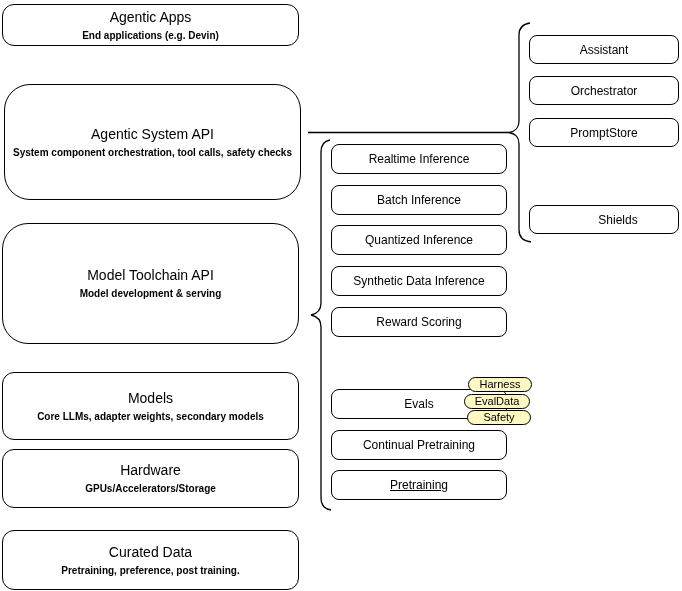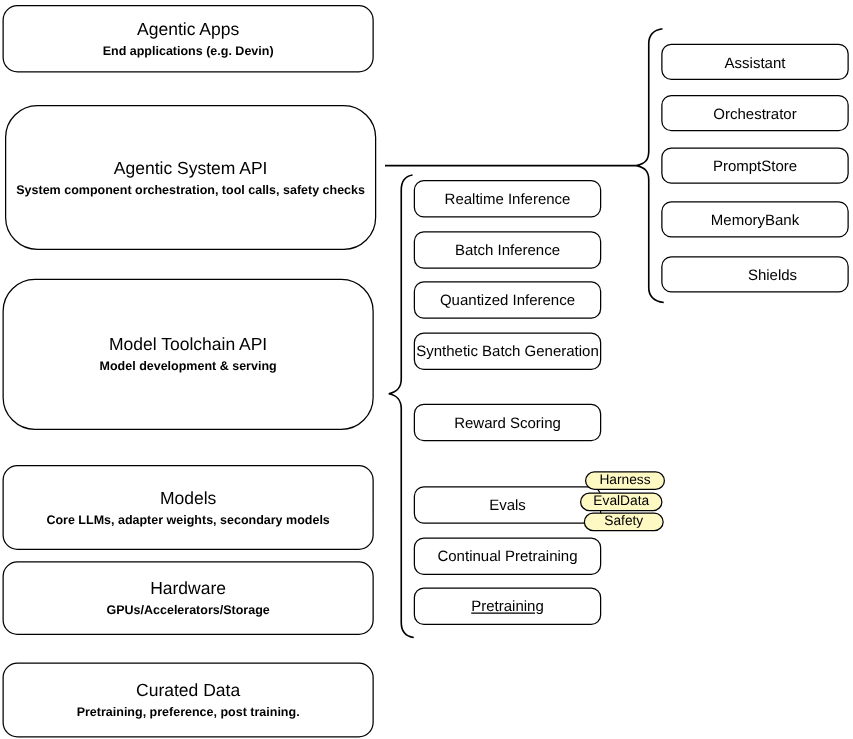--- a/index.html
+++ b/index.html
@@ -29,21 +29,21 @@
     align-items: center;
     justify-content: center;
     text-align: center;
     z-index: 1;
   }
   .stack-box .title { font-size: 14px; line-height: 17px; white-space: nowrap; }
   .stack-box .subtitle { font-size: 10px; line-height: 12px; margin-top: 4px; white-space: nowrap; font-weight: bold; }
   .mid-box {
     position: absolute;
     left: 331px;
-    width: 150px;
+    width: 176px;
     height: 30px;
     box-sizing: border-box;
     border: 1px solid #000000;
     border-radius: 8px;
     background: #ffffff;
     display: flex;
     align-items: center;
     justify-content: center;
     font-size: 12px;
     white-space: nowrap;
@@ -94,21 +94,21 @@
              L 321 303 C 321 310 318 313.5 311 315
              C 318 316.5 321 320 321 327
              L 321 498 C 321 505 324 509 331 510" fill="none" stroke="#000000" stroke-width="1.3"></path>
 
     <path d="M 530 23 C 523 24 519 28 519 35
              L 519 121 C 519 128 516 131 509 132.5
              C 516 134 519 137 519 144
              L 519 230 C 519 237 523 241 531 242" fill="none" stroke="#000000" stroke-width="1.3"></path>
   </svg>
 
-  <div class="stack-box" style="top:4px; height:54px; border-radius:12px;">
+  <div class="stack-box" style="top:4px; height:42px; border-radius:12px;">
     <div class="title">Agentic Apps</div>
     <div class="subtitle">End applications (e.g. Devin)</div>
   </div>
 
   <div class="stack-box" style="top:84px; height:116px; border-radius:26px; left:4px;">
     <div class="title">Agentic System API</div>
     <div class="subtitle">System component orchestration, tool calls, safety checks</div>
   </div>
 
   <div class="stack-box" style="top:223px; height:121px; border-radius:26px;">
@@ -127,29 +127,28 @@
   </div>
 
   <div class="stack-box" style="top:530px; height:60px; border-radius:12px;">
     <div class="title">Curated Data</div>
     <div class="subtitle">Pretraining, preference, post training.</div>
   </div>
 
   <div class="mid-box" style="top:144px;">Realtime Inference</div>
   <div class="mid-box" style="top:185px;">Batch Inference</div>
   <div class="mid-box" style="top:225px;">Quantized Inference</div>
-  <div class="mid-box" style="top:266px;">Synthetic Batch Generation</div>
-  <div class="mid-box" style="top:323px;">Reward Scoring</div>
+  <div class="mid-box" style="top:266px;">Synthetic Data Inference</div>
+  <div class="mid-box" style="top:307px;">Reward Scoring</div>
   <div class="mid-box" style="top:389px;">Evals</div>
   <div class="mid-box" style="top:430px;">Continual Pretraining</div>
   <div class="mid-box" style="top:470px;text-decoration:underline;">Pretraining</div>
 
   <div class="pill" style="left:468px; top:377px; width:64px;">Harness</div>
   <div class="pill" style="left:464px; top:394px; width:66px;">EvalData</div>
   <div class="pill" style="left:467px; top:410px; width:64px;">Safety</div>
 
   <div class="right-box" style="top:35px;">Assistant</div>
   <div class="right-box" style="top:76px;">Orchestrator</div>
   <div class="right-box" style="top:118px;">PromptStore</div>
-  <div class="right-box" style="top:161px;">MemoryBank</div>
   <div class="right-box" style="top:205px;padding-left:28px;">Shields</div>
 
 </div>
 
 </body></html>

